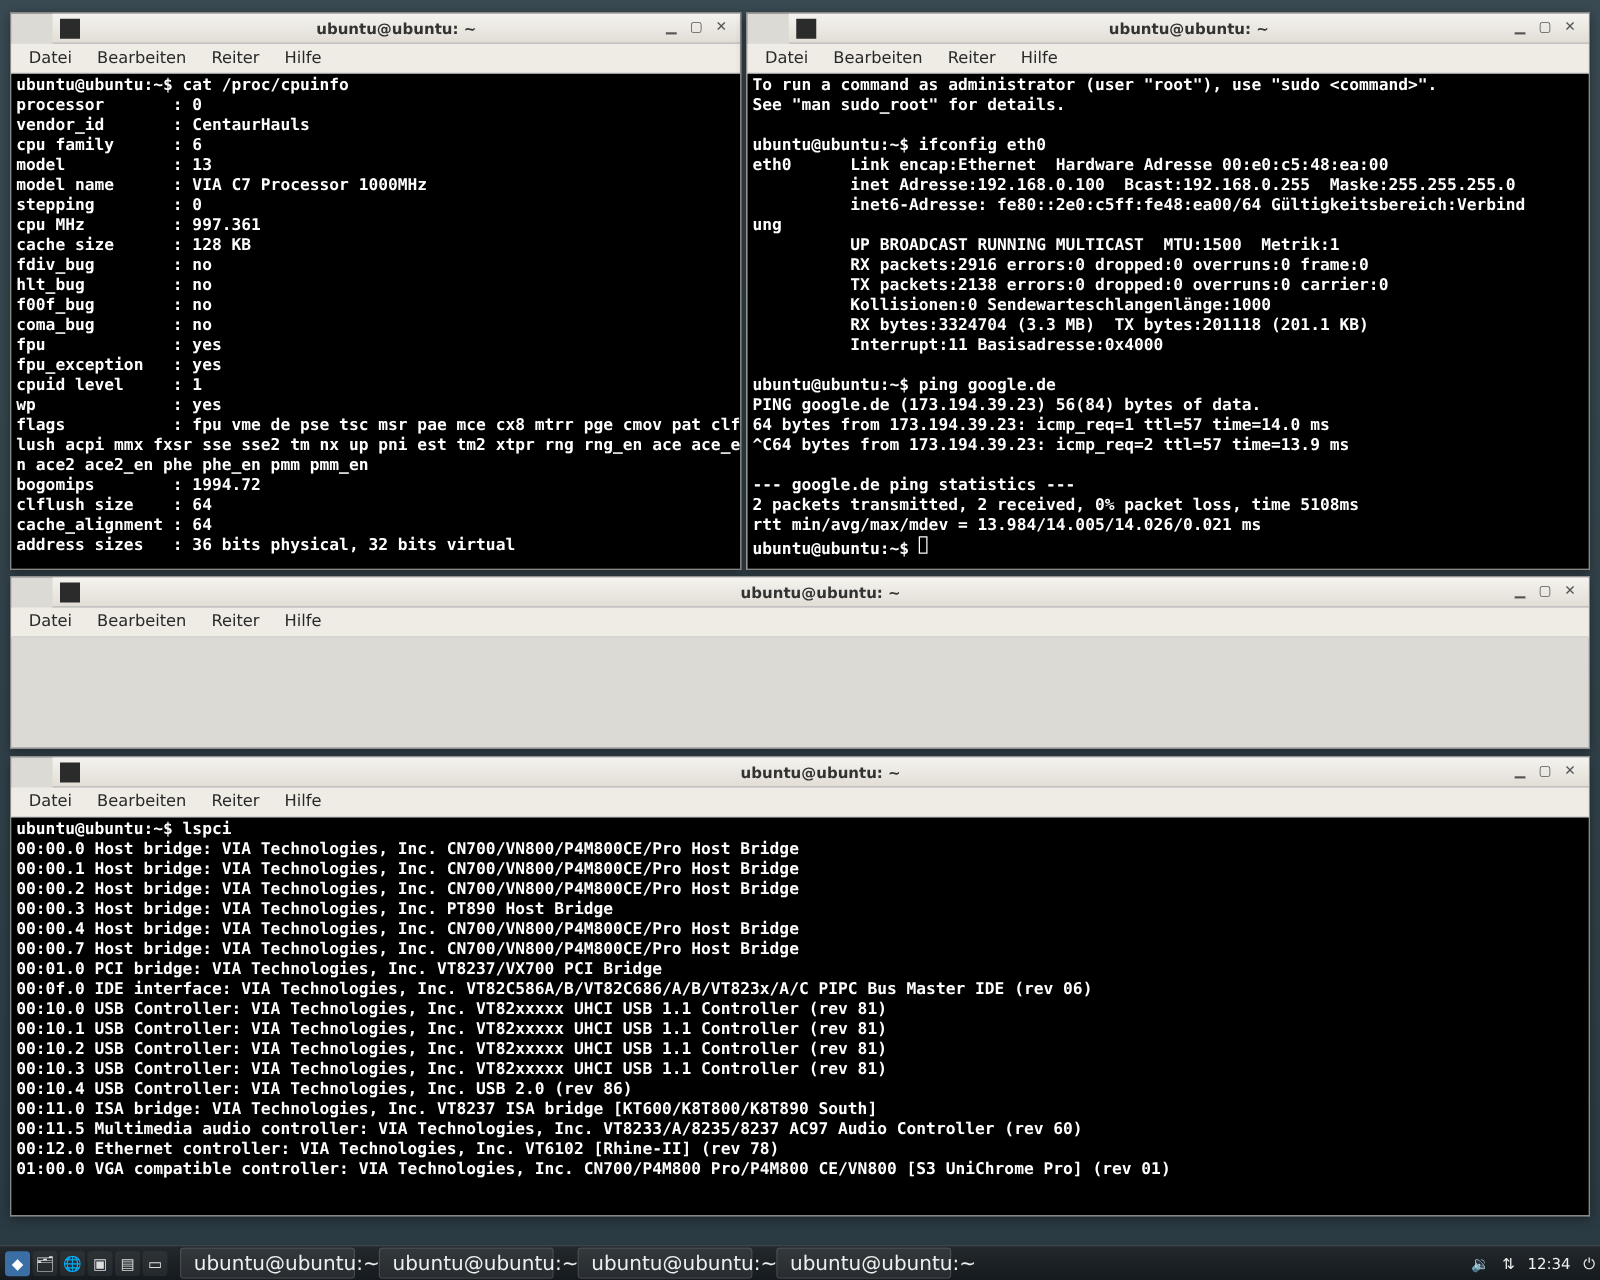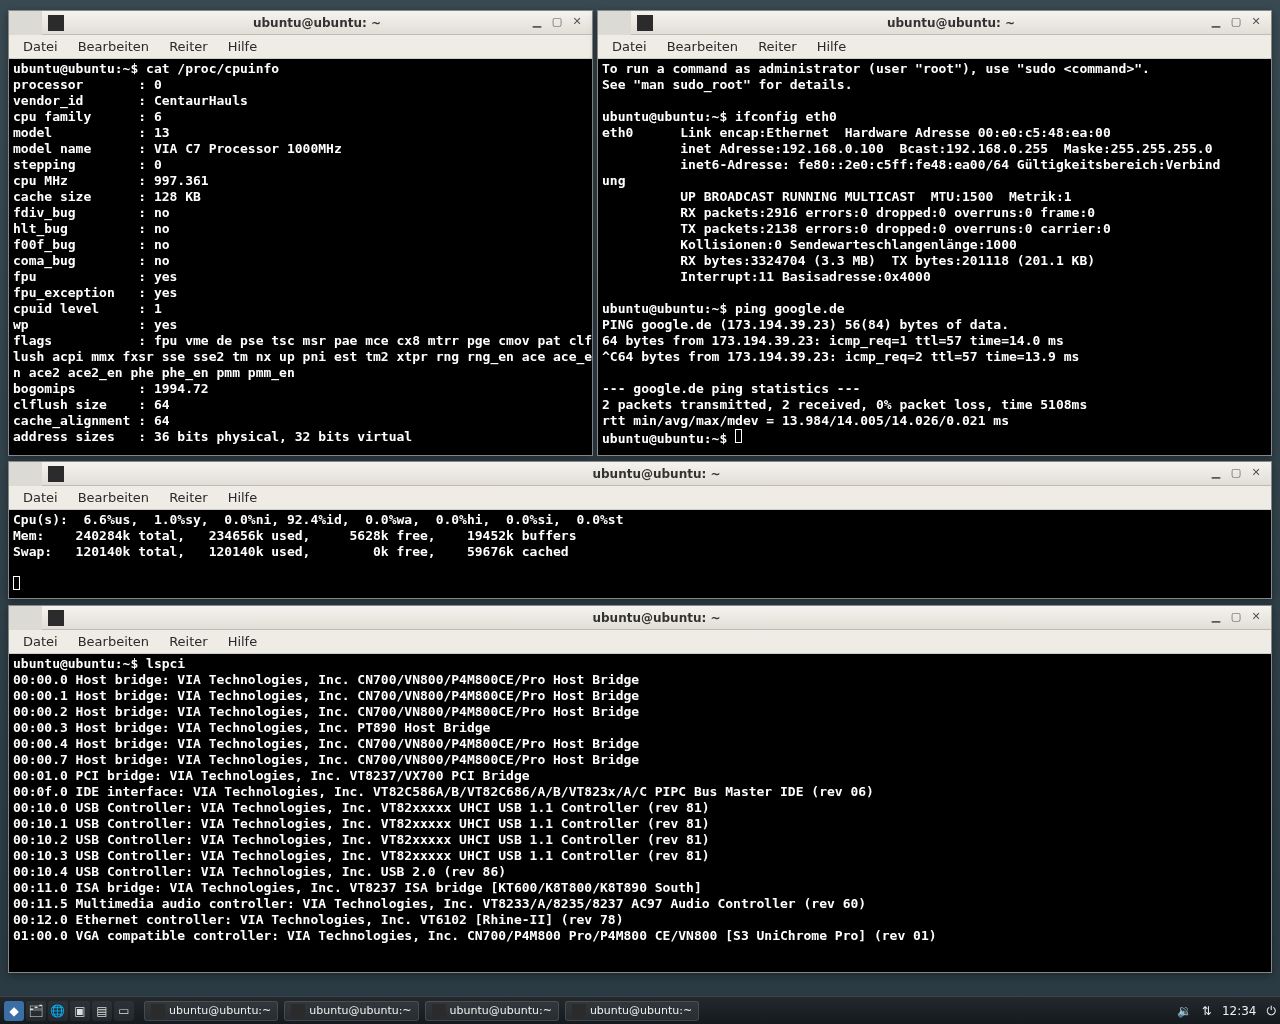--- a/index.html
+++ b/index.html
@@ -102,22 +102,22 @@
   background: rgba(255,255,255,.06);
   border-radius: 3px;
   font-size: 12px;
 }
 .panel .task {
   display: flex; align-items: center;
   background: rgba(255,255,255,.08);
   border: 1px solid rgba(255,255,255,.12);
   border-radius: 3px;
   padding: 2px 6px;
-  margin-right: 6px;
-  font-size: 11px;
+  margin-right: 19px;
+  font-size: 16px;
   color: #eee;
   max-width: 140px;
   white-space: nowrap;
 }
 .panel .task .tico {
   width: 14px; height: 14px;
   background: #2b2b2b;
   margin-right: 4px;
 }
 .panel .spacer { flex: 1; }
@@ -224,25 +224,20 @@
       <div class="winbtn">▢</div>
       <div class="winbtn">✕</div>
     </div>
   </div>
   <div class="menubar">
     <div class="menuitem">Datei</div>
     <div class="menuitem">Bearbeiten</div>
     <div class="menuitem">Reiter</div>
     <div class="menuitem">Hilfe</div>
   </div>
-  <div class="term"><span>Cpu(s):  6.6%us,  1.0%sy,  0.0%ni, 92.4%id,  0.0%wa,  0.0%hi,  0.0%si,  0.0%st
-Mem:    240284k total,   234656k used,     5628k free,    19452k buffers
-Swap:   120140k total,   120140k used,        0k free,    59676k cached
-</span>
-<span class="cursor"></span></div>
 </div>
 
 <div class="window" style="left:8px; top:605px; width:1264px; height:368px;">
   <div class="titlebar">
     <div class="ticon"></div>
     <div class="title">ubuntu@ubuntu: ~</div>
     <div class="winbtns">
       <div class="winbtn">▁</div>
       <div class="winbtn">▢</div>
       <div class="winbtn">✕</div>

